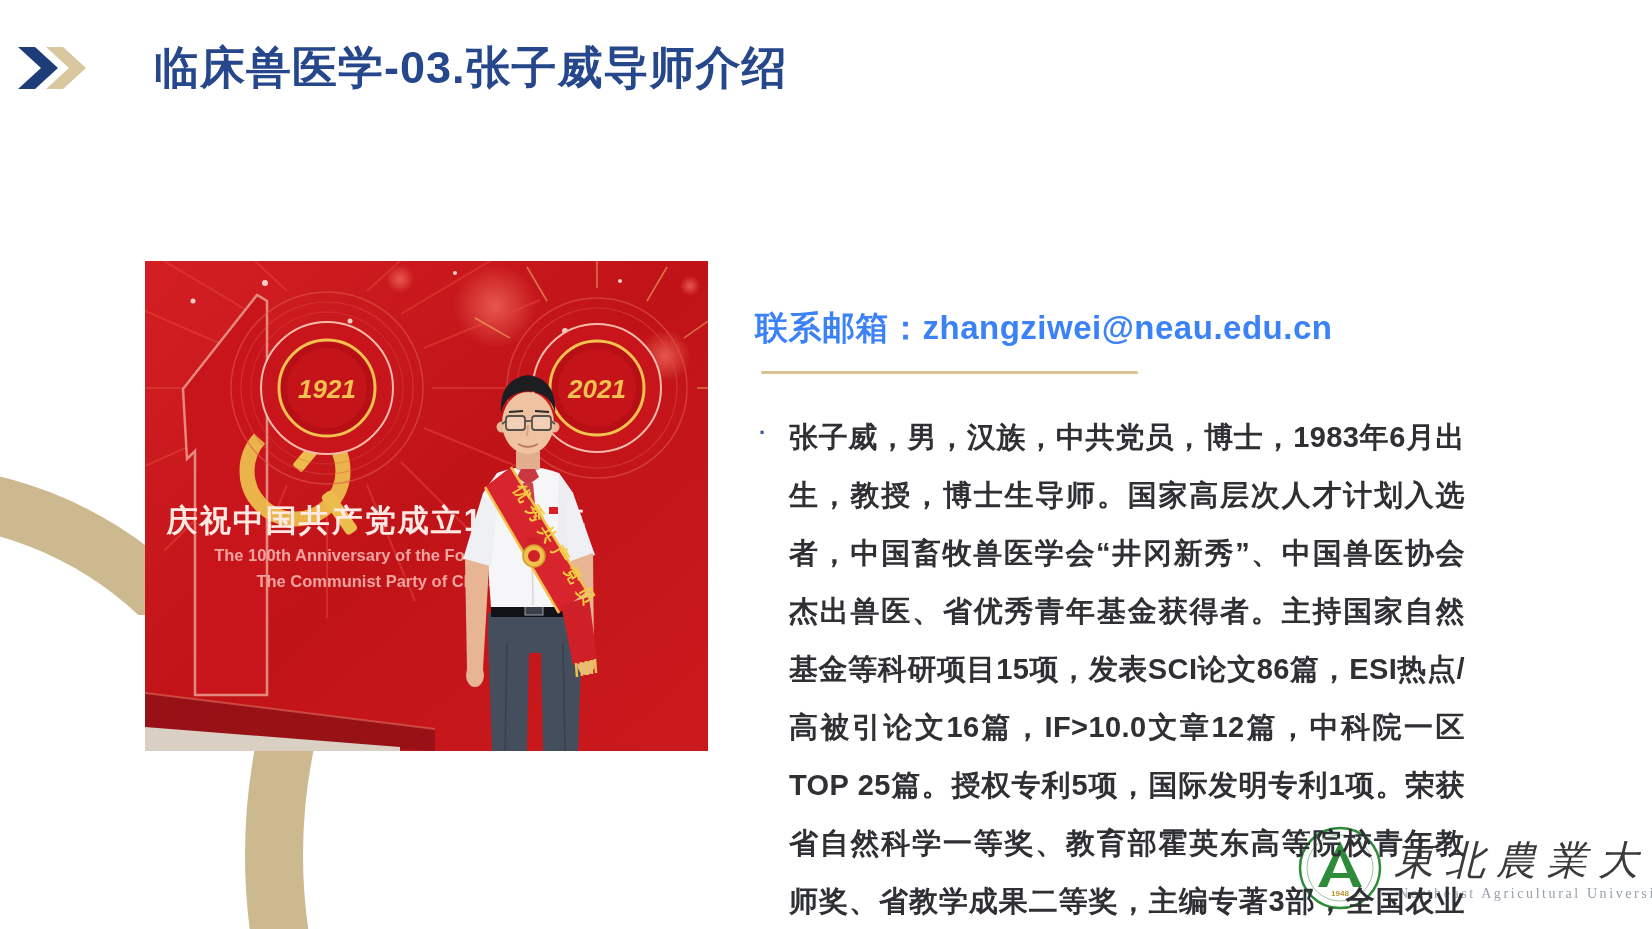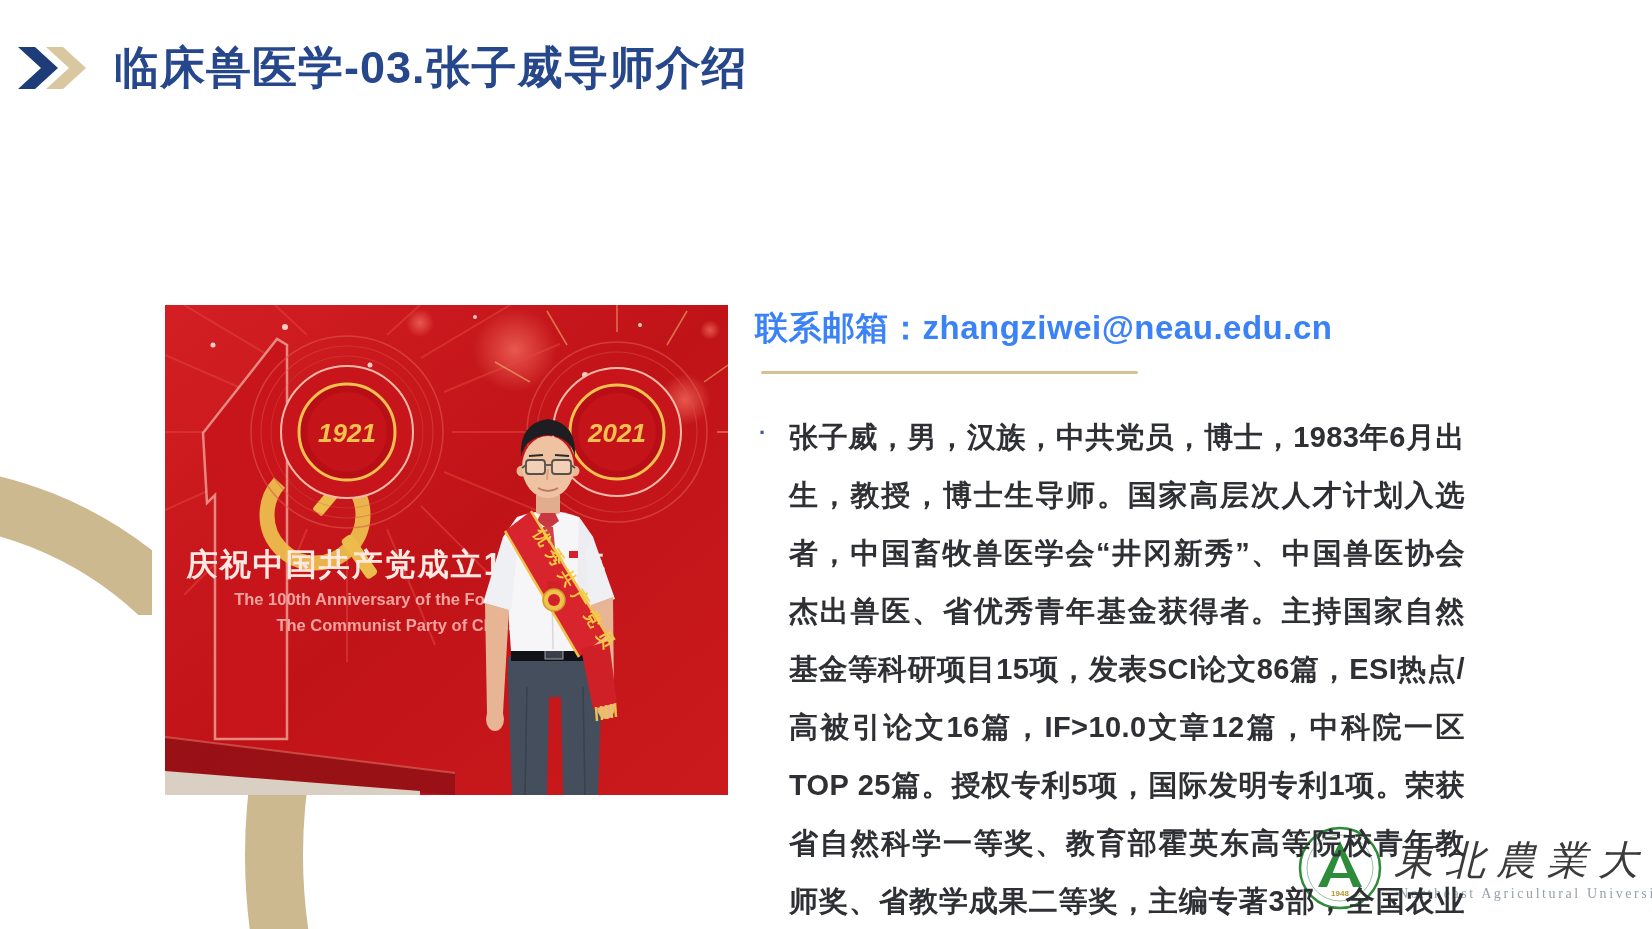--- a/index.html
+++ b/index.html
@@ -1,35 +1,35 @@
 <!DOCTYPE html>
 <html><head>
 <meta charset="utf-8">
 <style>
   * { margin:0; padding:0; box-sizing:border-box; }
   html,body { width:1652px; height:929px; background:#ffffff; overflow:hidden;
               font-family:"Liberation Sans", sans-serif; }
   .slide { position:relative; width:1652px; height:929px; background:#ffffff; overflow:hidden; }
 
   
-  .title-row { position:absolute; left:18px; top:38px; display:flex; align-items:center; }
+  .title-row { position:absolute; left:18px; top:38px; display:flex; align-items:center;gap:40px; }
   .chevrons { width:82px; height:44px; flex:0 0 auto; }
   .page-title { margin-left:14px; font-size:45px; font-weight:800; color:#26478B;
                 letter-spacing:1px; white-space:nowrap; }
 
   
   .arc { position:absolute; overflow:hidden; pointer-events:none; }
   .arc .ring { position:absolute; border:58px solid #CDB990; border-radius:50%; box-sizing:border-box; }
   .arc-top-left { left:0; top:420px; width:152px; height:195px; }
   .arc-top-left .ring { left:-495px; top:45px; width:800px; height:800px; }
   .arc-bottom { left:200px; top:745px; width:160px; height:184px; }
   .arc-bottom .ring { left:45px; top:-465px; width:1150px; height:1150px; }
 
   
-  .photo { position:absolute; left:165px; top:261px; width:447px; height:490px;margin-top:44px; }
+  .photo { position:absolute; left:145px; top:261px; width:447px; height:490px; }
   .photo svg { display:block; width:563px; height:490px; }
 
   
   .contact-line { position:absolute; left:755px; top:306px; z-index:3;
                   font-size:33px; font-weight:700; color:#3b82f6; letter-spacing:0.5px; }
   .divider { position:absolute; left:761px; top:371px; width:377px; height:3px;
              background:#D8C192; border-radius:2px; z-index:3; }
   .bio { position:absolute; left:757px; top:408px; width:708px; z-index:3; }
   .bio .bullet { position:absolute; left:2px; top:12px; font-size:22px; color:#3A5AA0; font-weight:700; }
   .bio p { margin:0; padding-left:32px; width:708px;

